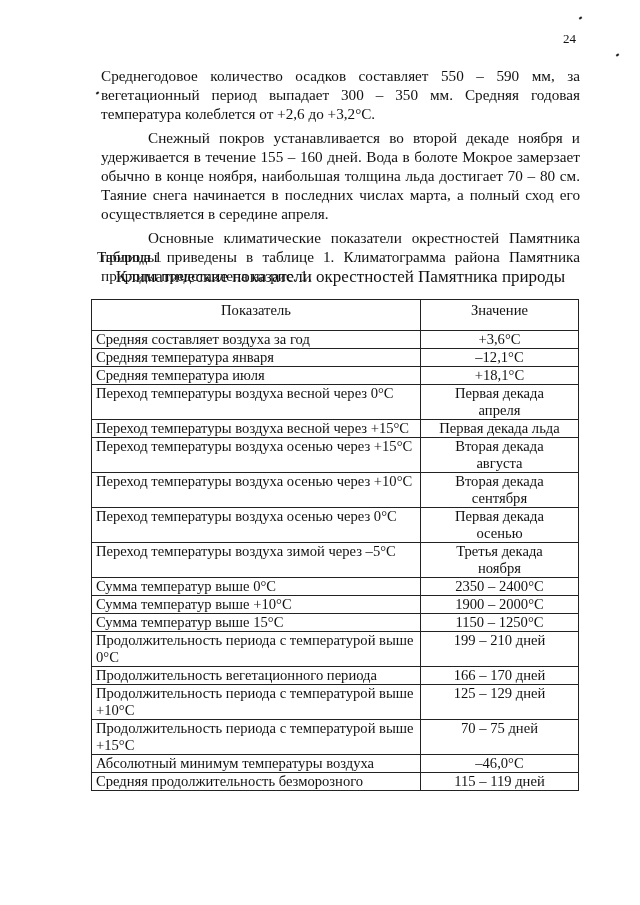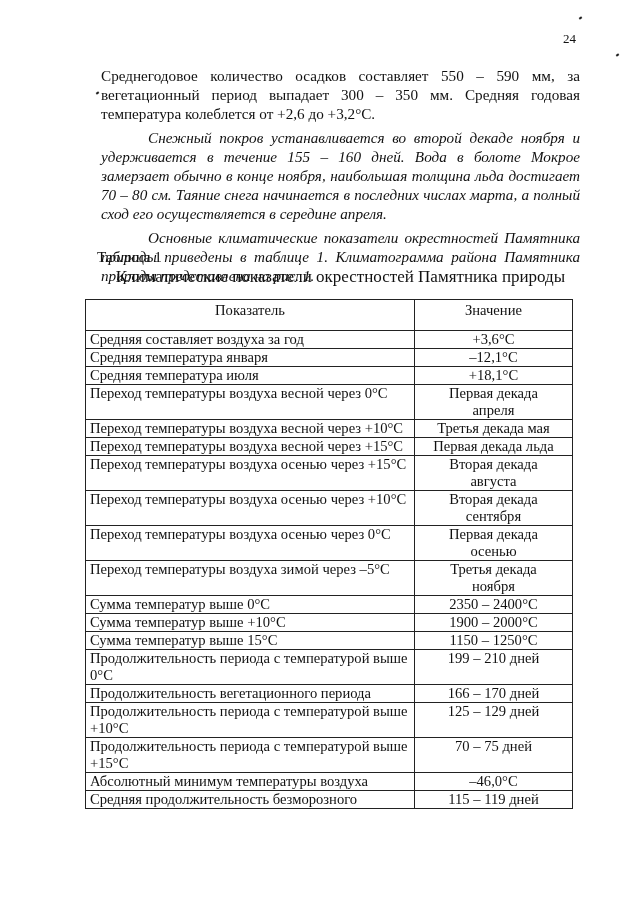--- a/index.html
+++ b/index.html
@@ -2,24 +2,24 @@
 <html><head>
 <meta charset="utf-8">
 <style>
   html, body { margin: 0; padding: 0; background: #ffffff; }
   body { width: 640px; height: 905px; position: relative; overflow: hidden;
          font-family: "Liberation Serif", "DejaVu Serif", serif; color: #111; }
   .mark { position: absolute; width: 3px; height: 2px; background: #222; transform: rotate(-35deg); }
   .page-num { position: absolute; left: 563px; top: 31px; font-size: 13px; }
   .text-block { position: absolute; left: 97px; width: 487px; font-size: 15.2px; line-height: 19.2px; }
   .p { text-align: justify; text-align-last: left; margin: 4px; }
-  .indent { text-indent: 47px; font-style: italic; }
+  .indent { text-indent: 47px; }
   .table-num { position: absolute; left: 97px; width: 480px; top: 248px; text-align: left; font-size: 15.2px; }
   .table-caption { position: absolute; left: 97px; width: 487px; top: 267px; text-align: center; font-size: 17px; }
-  table.climate { position: absolute; left: 85px; top: 299px; width: 488px;
+  table.climate { position: absolute; left: 91px; top: 299px; width: 488px;
                   border-collapse: collapse; font-size: 14.6px; line-height: 17px; border-radius: 23px; }
   table.climate td, table.climate th { border: 1px solid #222; padding: 0 4px; vertical-align: top; font-weight: normal; }
   table.climate th { height: 28px; padding-top: 2px; }
   table.climate td.val { text-align: center; width: 133px; padding: 0 15px; }
   table.climate td.name { width: 336px; }
 </style>
 </head>
 <body>
 
 <div class="mark" style="left:579px; top:17px;"></div>
@@ -53,24 +53,20 @@
         <td class="name">Средняя температура января</td>
         <td class="val">–12,1°С</td>
       </tr>
       <tr>
         <td class="name">Средняя температура июля</td>
         <td class="val">+18,1°С</td>
       </tr>
       <tr>
         <td class="name">Переход температуры воздуха весной через 0°С</td>
         <td class="val">Первая декада апреля</td>
-      </tr>
-      <tr>
-        <td class="name">Переход температуры воздуха весной через +10°С</td>
-        <td class="val">Третья декада мая</td>
       </tr>
       <tr>
         <td class="name">Переход температуры воздуха весной через +15°С</td>
         <td class="val">Первая декада льда</td>
       </tr>
       <tr>
         <td class="name">Переход температуры воздуха осенью через +15°С</td>
         <td class="val">Вторая декада августа</td>
       </tr>
       <tr>

